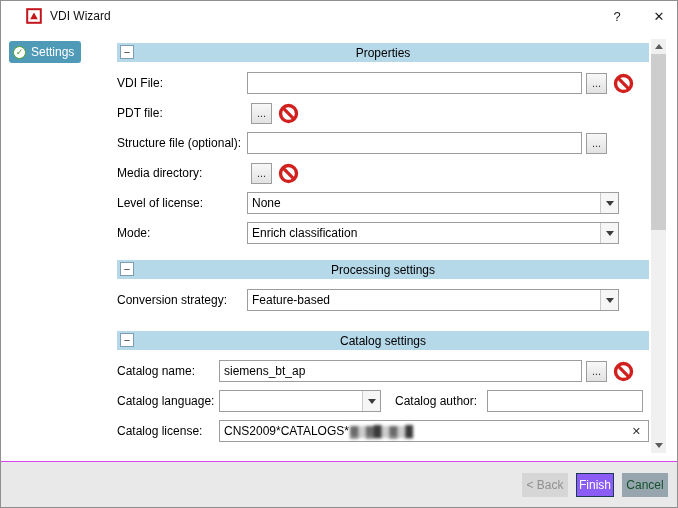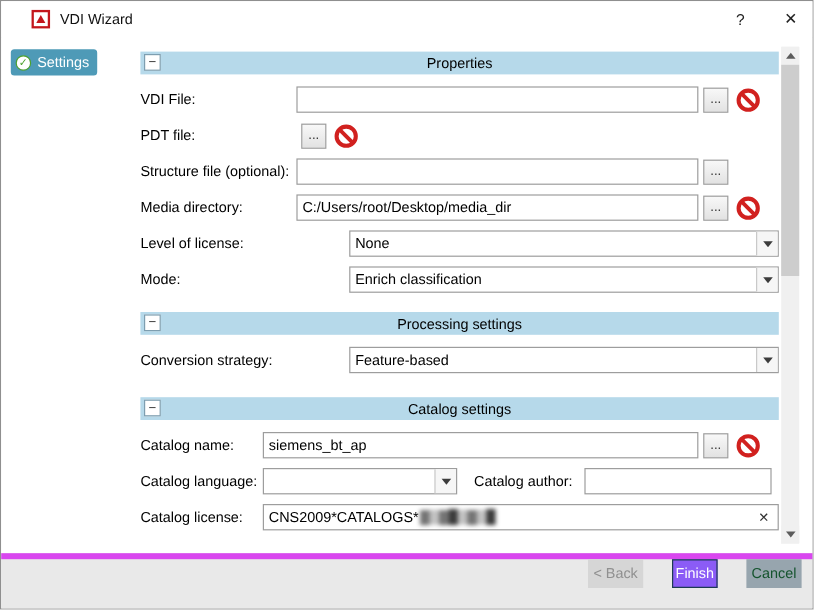--- a/index.html
+++ b/index.html
@@ -37,38 +37,38 @@
   .w156{width:156px;}
 
   .btn-browse{width:21px;height:21px;margin-left:4px;border:1px solid #9d9d9d;background:linear-gradient(#f8f8f8,#e2e2e2);font-size:11px;line-height:8px;color:#333;padding:0;font-family:inherit;}
   .block-icon{width:21px;height:21px;margin-left:6px;display:flex;}
   .icon-spacer{width:21px;margin-left:6px;}
 
   .combo{height:22px;border:1px solid #9d9d9d;background:#fff;display:flex;align-items:center;box-sizing:border-box;cursor:default;}
   .combo-text{flex:1;font-size:12px;padding-left:4px;white-space:nowrap;overflow:hidden;color:#000;}
   .combo-arrow{width:17px;align-self:stretch;display:flex;align-items:center;justify-content:center;border-left:1px solid #c9c9c9;background:#f6f6f6;}
   .combo-arrow::after{content:"";border-left:4px solid transparent;border-right:4px solid transparent;border-top:5px solid #3c3c3c;}
-  .w400{width:372px;margin-left:44px;}
+  .w400{width:372px;}
   .w162{width:162px;}
   .author-label{margin-left:14px;width:92px;flex:0 0 92px;}
 
   .license-box{width:430px;height:22px;border:1px solid #9d9d9d;background:#fff;display:flex;align-items:center;padding:0 5px 0 4px;box-sizing:border-box;font-size:12px;color:#000;}
   .redacted{filter:blur(1.6px);color:#3a3a3a;font-size:11px;margin-left:1px;}
   .clear-x{margin-left:auto;color:#333;font-size:11px;padding:0 2px;cursor:default;}
 
   
   .scrollbar{position:absolute;top:8px;right:11px;bottom:8px;width:15px;background:#f0f0f0;display:flex;flex-direction:column;}
   .sb-btn{height:15px;flex:0 0 15px;display:flex;align-items:center;justify-content:center;background:#f0f0f0;}
   .sb-up::after{content:"";border-left:4px solid transparent;border-right:4px solid transparent;border-bottom:5px solid #5c5c5c;}
   .sb-down::after{content:"";border-left:4px solid transparent;border-right:4px solid transparent;border-top:5px solid #5c5c5c;}
   .sb-track{flex:1;position:relative;}
   .sb-thumb{position:absolute;top:0;left:0;right:0;height:176px;background:#cdcdcd;}
 
   
-  .footer{flex:0 0 46px;background:#e9e9e9;border-top:5px solid #d946ef;display:flex;align-items:flex-start;justify-content:flex-end;gap:24px;padding-right:9px;box-sizing:border-box;}
+  .footer{flex:0 0 46px;background:#e9e9e9;border-top:1px solid #d946ef;display:flex;align-items:center;justify-content:flex-end;gap:8px;padding-right:9px;box-sizing:border-box;}
   .btn{height:24px;border:none;font-size:12px;font-family:inherit;padding:0;}
   .btn-back{width:46px;background:#d6d6d6;color:#909090;}
   .btn-finish{width:38px;background:#8b5cf6;color:#fff;box-shadow:inset 0 0 0 1px #1d3a54;}
   .btn-cancel{width:46px;background:#97a5ae;color:#14532d;}
 </style>
 </head>
 <body>
 
 <div class="dialog">
 
@@ -125,21 +125,20 @@
 
       <div class="row">
         <span class="label lw130">Structure file (optional):</span>
         <input class="textbox w335" value="" style="">
         <button class="btn-browse">...</button>
         <span class="icon-spacer"></span>
       </div>
 
       <div class="row">
         <span class="label lw130">Media directory:</span>
-        <input class="textbox w335" value="C:/Users/root/Desktop/media_dir" style="">
         <button class="btn-browse">...</button>
         <span class="block-icon">
           <svg width="21" height="21" viewBox="0 0 21 21">
               <circle cx="10.5" cy="10.5" r="8" fill="#fff" stroke="#d1211f" stroke-width="3.4"></circle>
               <line x1="5.2" y1="5.2" x2="15.8" y2="15.8" stroke="#d1211f" stroke-width="3.2"></line>
             </svg>
         </span>
       </div>
 
       <div class="row">

